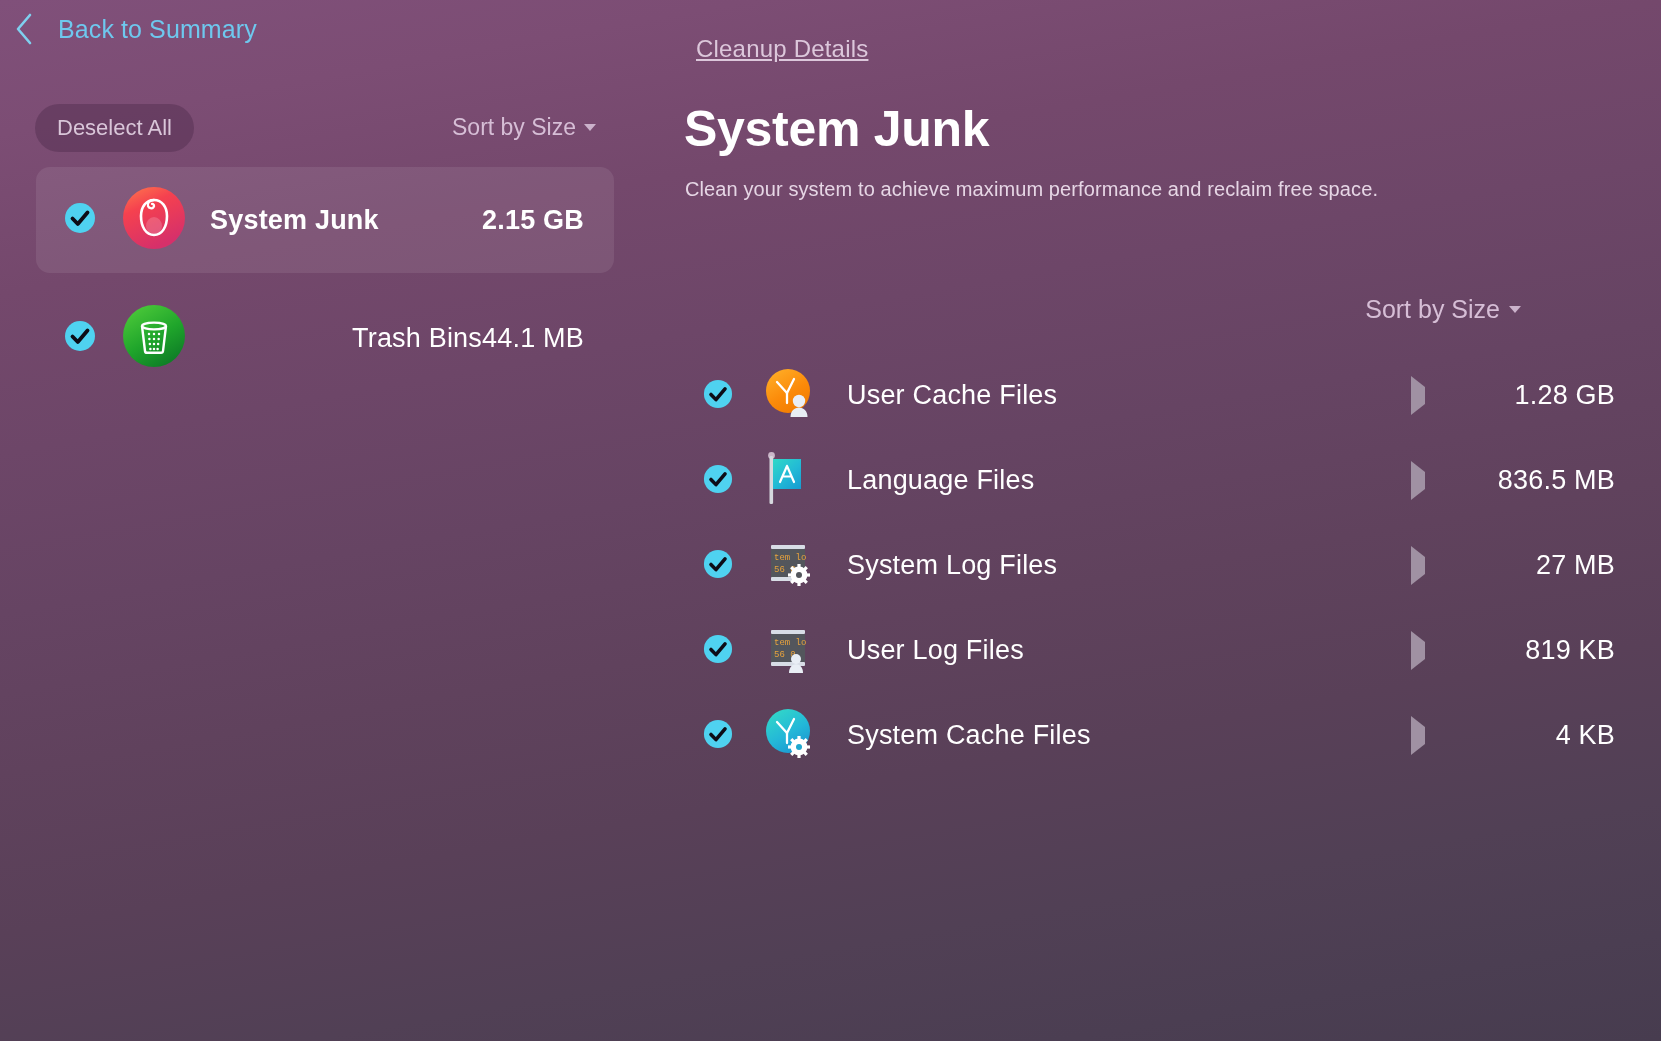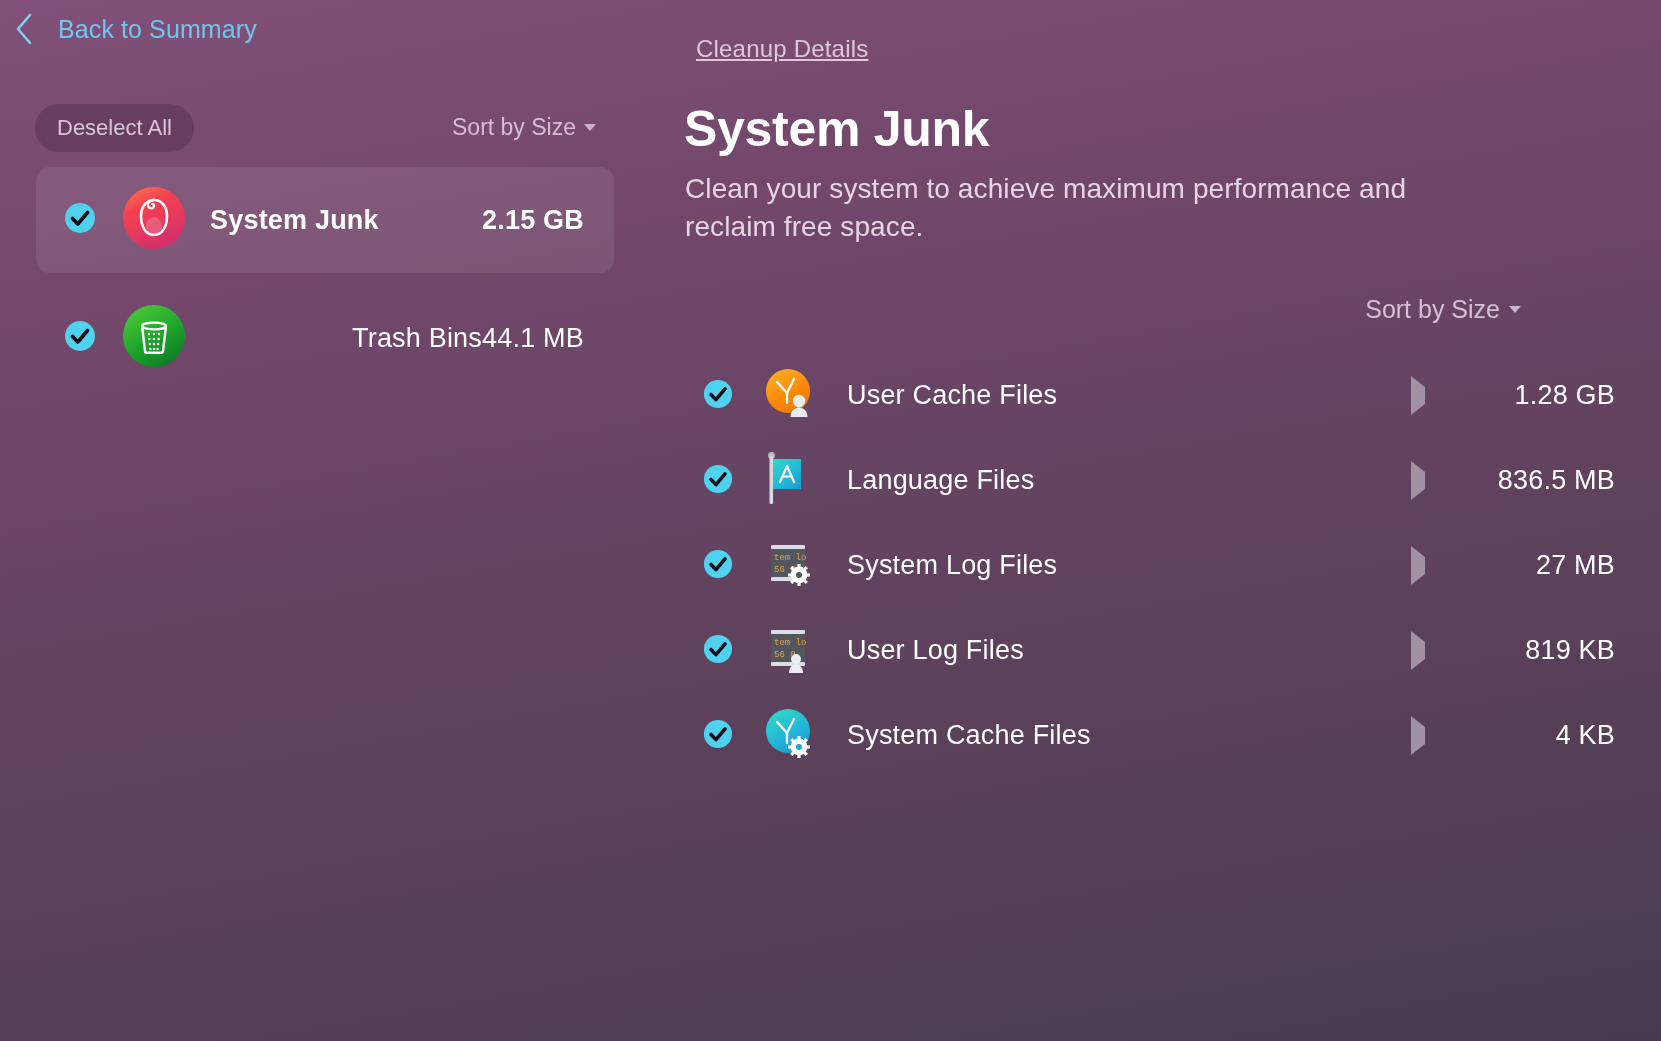--- a/index.html
+++ b/index.html
@@ -160,21 +160,21 @@
     font-weight: bold;
     color: #ffffff;
     letter-spacing: -0.3px;
   }
 
   #detail-subtitle {
     position: absolute;
     left: 25px;
     top: 170px;
     width: 800px;
-    font-size: 28px;
+    font-size: 20px;
     line-height: 38px;
     color: #e6d6e5;
     letter-spacing: 0.1px;
   }
 
   #right-sort {
     position: absolute;
     right: 140px;
     top: 295px;
     display: flex;

